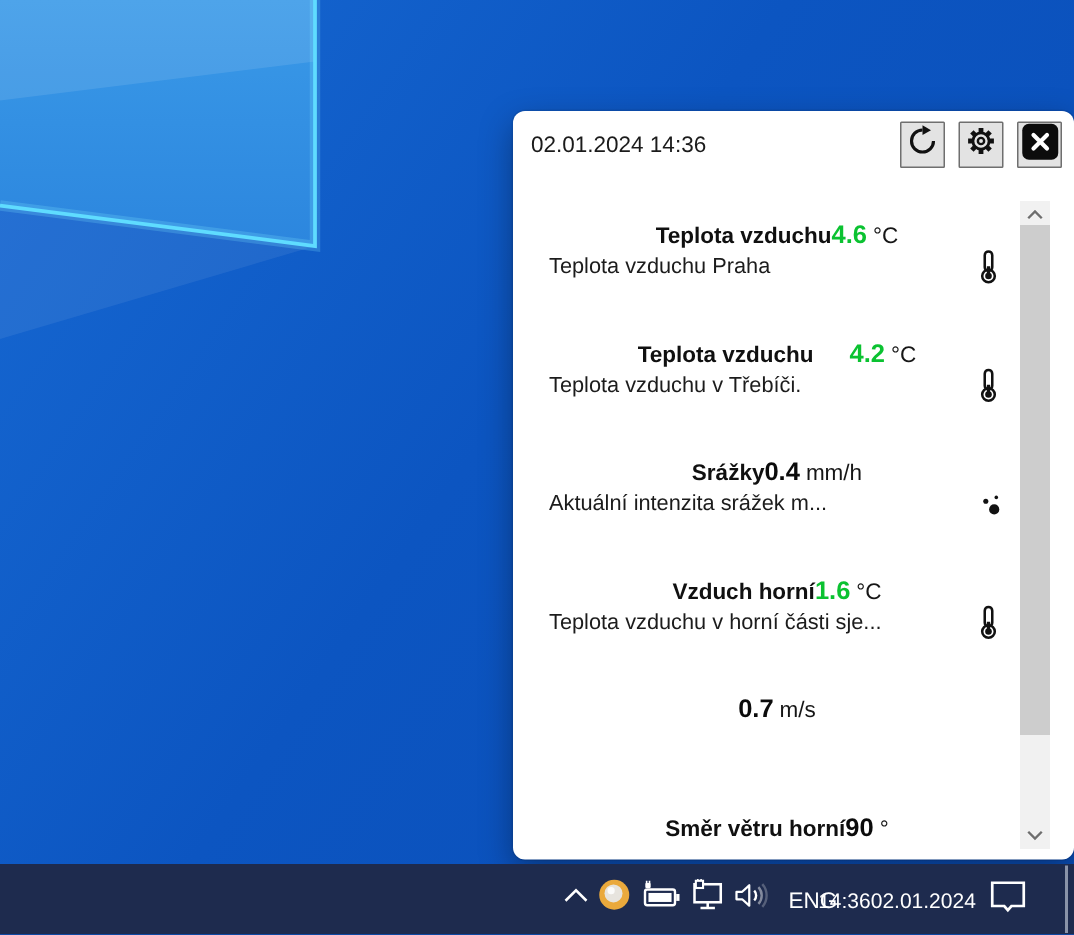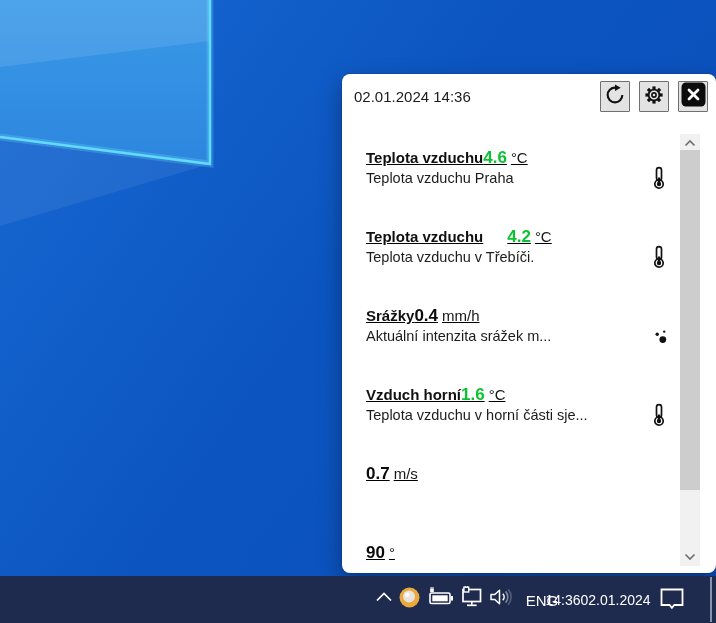--- a/index.html
+++ b/index.html
@@ -27,21 +27,21 @@
   .btn-refresh { left:258px; }
   .btn-settings { left:297px; }
   .btn-close { left:336px; }
 
   
   .rows {
     position:absolute; left:24px; top:63px; width:304px; height:434px;
     overflow:hidden;
   }
   .row { height:79px; padding-top:3px; }
-  .line1 { display:flex; justify-content:flex-start; align-items:flex-end; height:26px;text-decoration:underline; }
+  .line1 { display:flex; justify-content:center; align-items:flex-end; height:26px; }
   .row-title { font-size:15px; font-weight:bold; color:#101010; white-space:nowrap; }
   .row-value { white-space:nowrap; line-height:1; }
   .row-value .num { font-size:17px; font-weight:bold; color:#0b0b0b; }
   .row-value .unit { font-size:15px; color:#161616; margin-left:4px; }
   .line2 { display:flex; justify-content:space-between; align-items:center; height:24px; }
   .row-subtitle { font-size:14.5px; color:#1c1c1c; white-space:nowrap; }
   .row-icon svg { display:block; }
 
   
   .scrollbar {
@@ -234,20 +234,21 @@
   <div class="row">
     <div class="line1">
       <span class="row-value">
         <span class="num">0.7</span><span class="unit">m/s</span>
       </span>
     </div>
   </div>
 
   <div class="row">
     <div class="line1">
+      <span class="row-title">Směr větru horní</span>
       <span class="row-value">
         <span class="num">90</span><span class="unit">°</span>
       </span>
     </div>
 
   </div>
 </div>
 
     <div class="scrollbar">
       <div class="sb-arrow sb-up">

